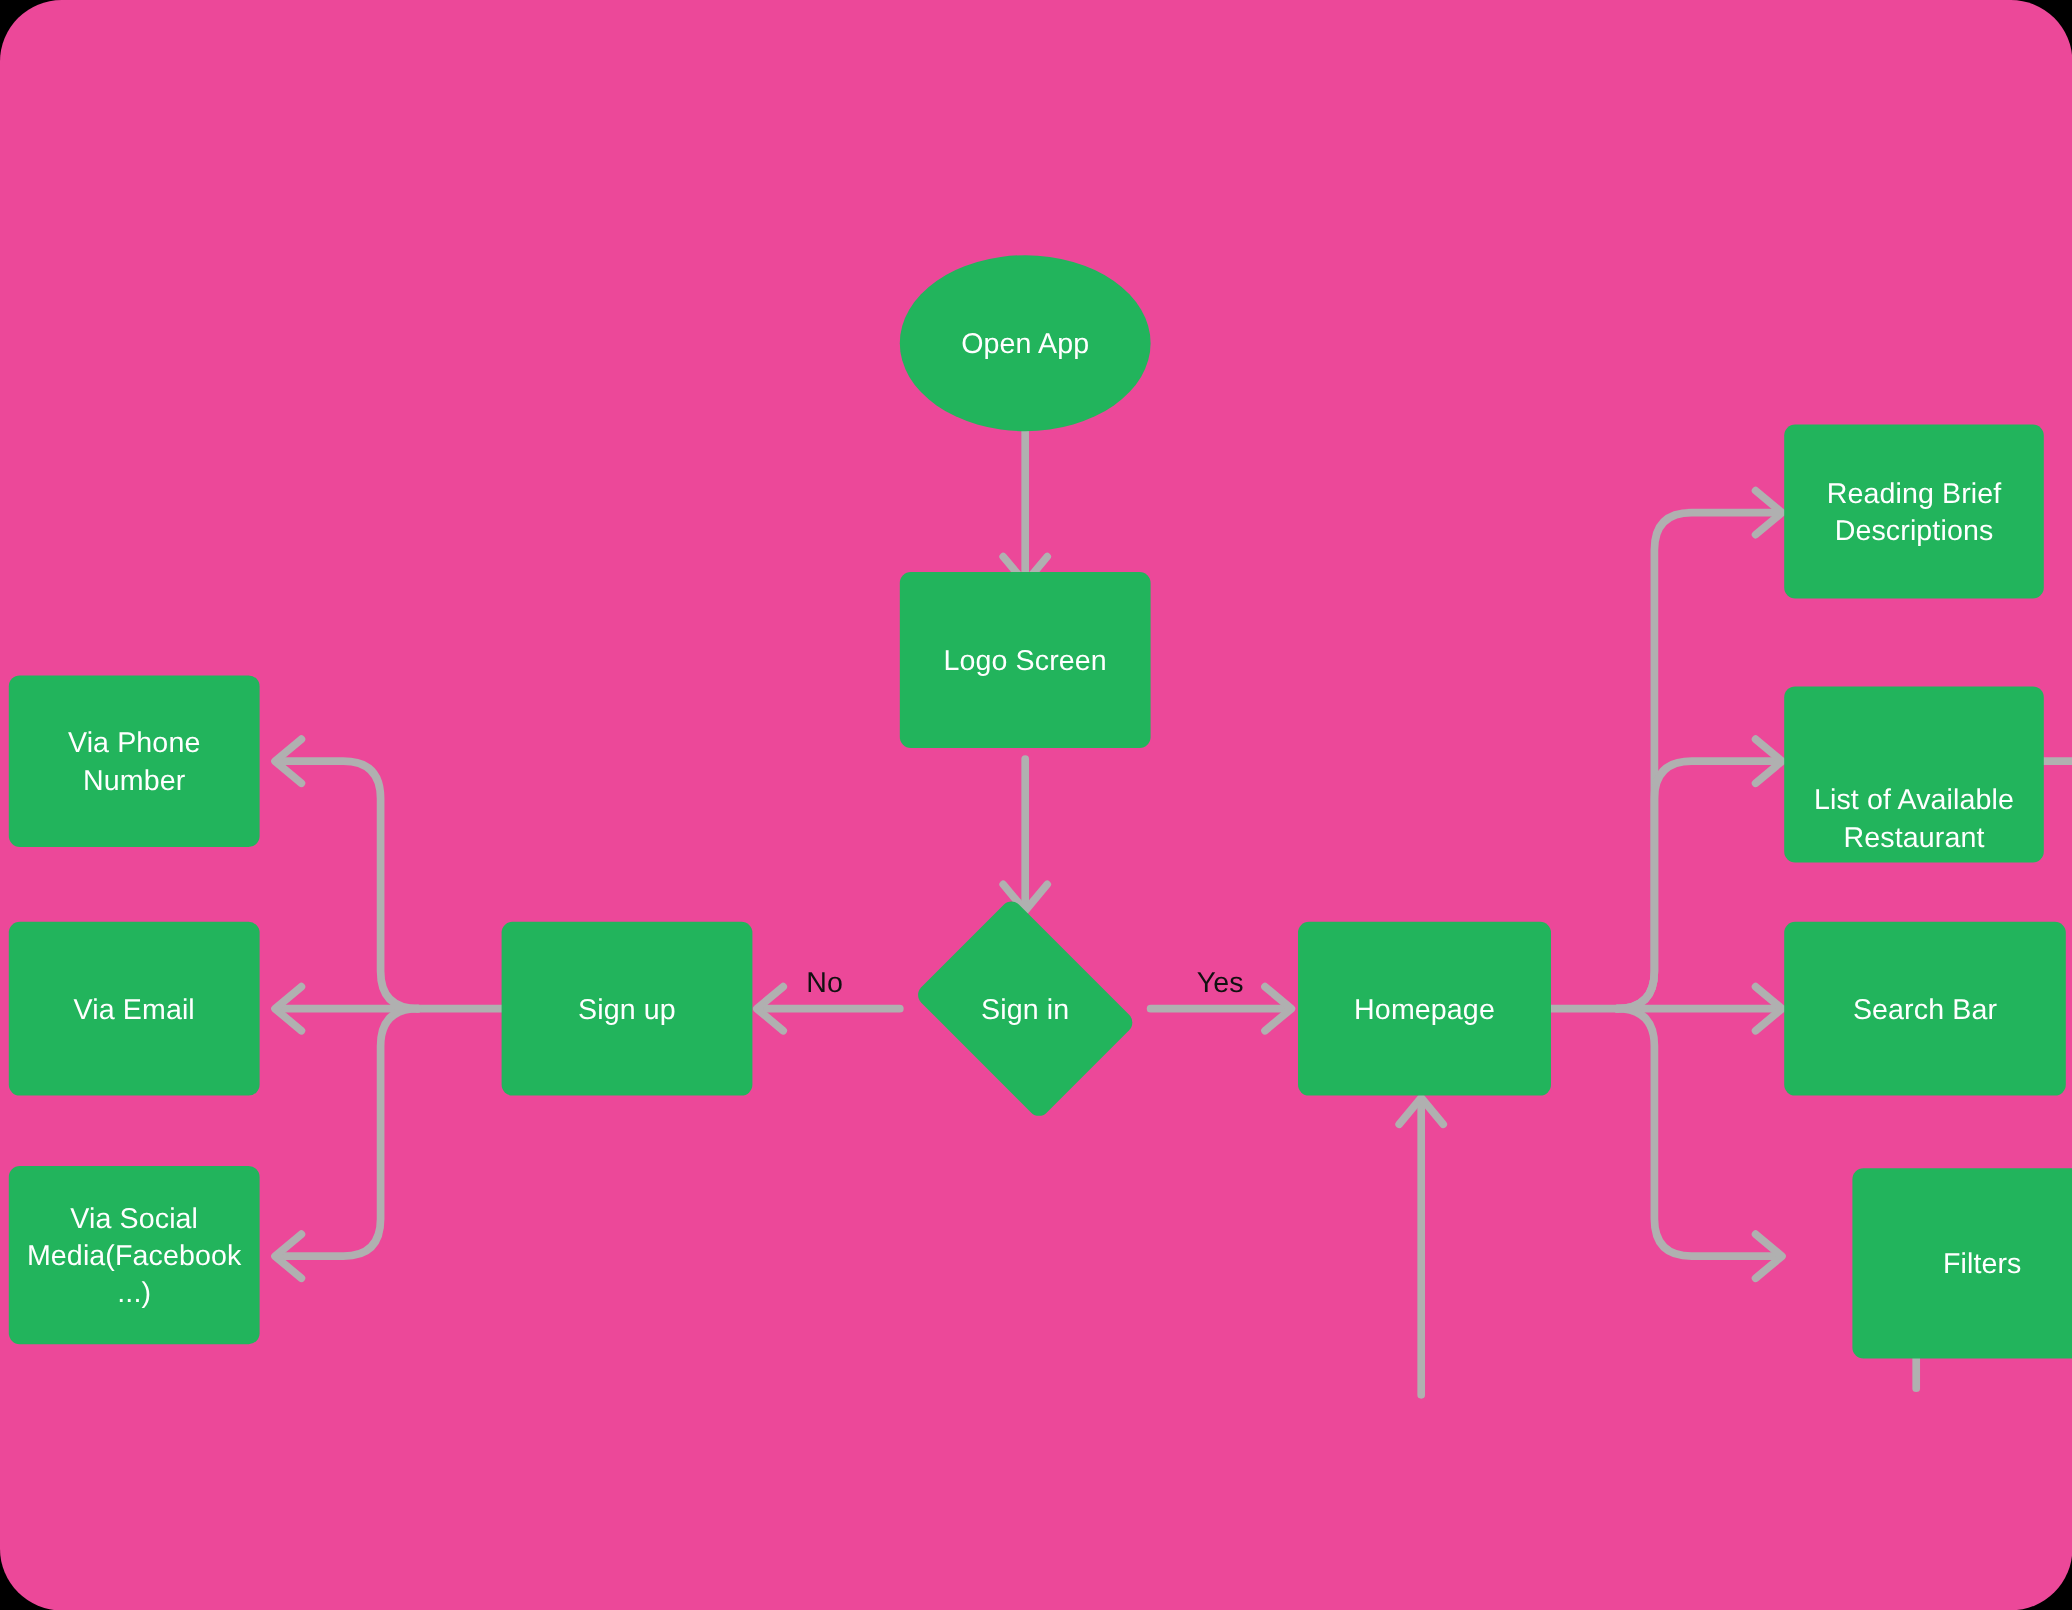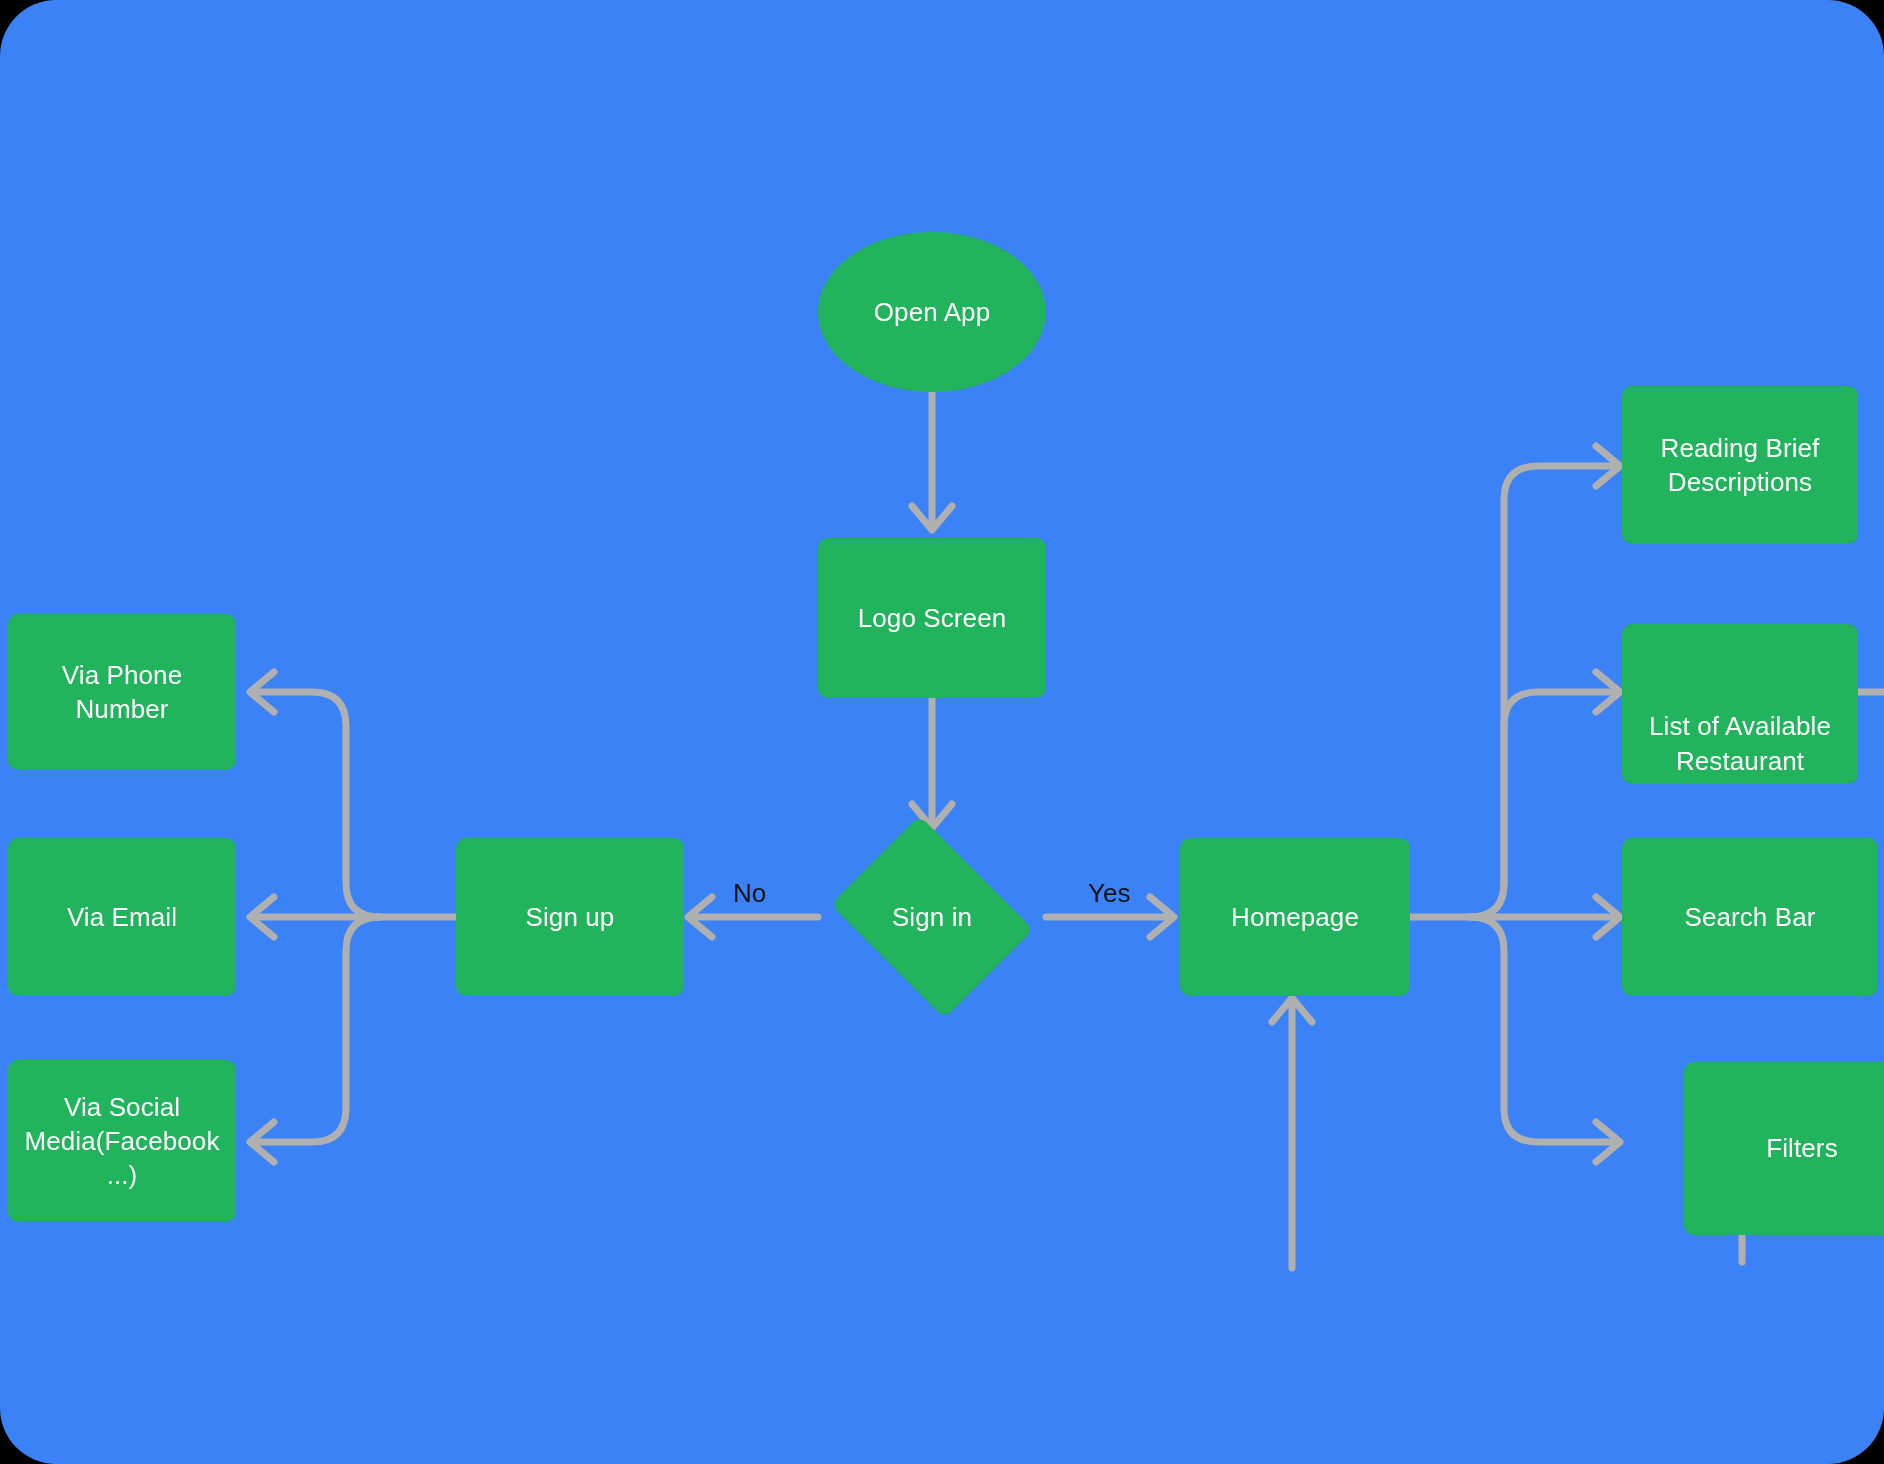--- a/index.html
+++ b/index.html
@@ -8,21 +8,21 @@
     padding: 0;
     background: #000000;
     width: 1884px;
     height: 1464px;
     overflow: hidden;
   }
   #canvas {
     position: relative;
     width: 1884px;
     height: 1464px;
-    background: #3b82f6;
+    background: #ec4899;
     border-radius: 56px;
     overflow: hidden;
     font-family: "Liberation Sans", sans-serif;
   }
   #edges {
     position: absolute;
     left: 0;
     top: 0;
     width: 1884px;
     height: 1464px;
@@ -129,21 +129,21 @@
       <path d="M 1292 1268 L 1292 1000"></path>
       <path d="M 1272 1022 L 1292 998 L 1312 1022"></path>
 
     </g>
   </svg>
 
   <div class="node ellipse" style="left:818px; top:232px; width:228px; height:160px;">
     <span>Open App</span>
   </div>
 
-  <div class="node rect" style="left:818px; top:538px; width:228px; height:160px;">
+  <div class="node rect" style="left:818px; top:520px; width:228px; height:160px;">
     <span>Logo Screen</span>
   </div>
 
   <div class="node diamond-wrap" style="left:818px; top:828px; width:228px; height:178px;">
     <div class="diamond-shape"></div>
     <span class="diamond-label">Sign in</span>
   </div>
 
   <div class="node rect" style="left:456px; top:838px; width:228px; height:158px;justify-content:center;">
     <span>Sign up</span>

